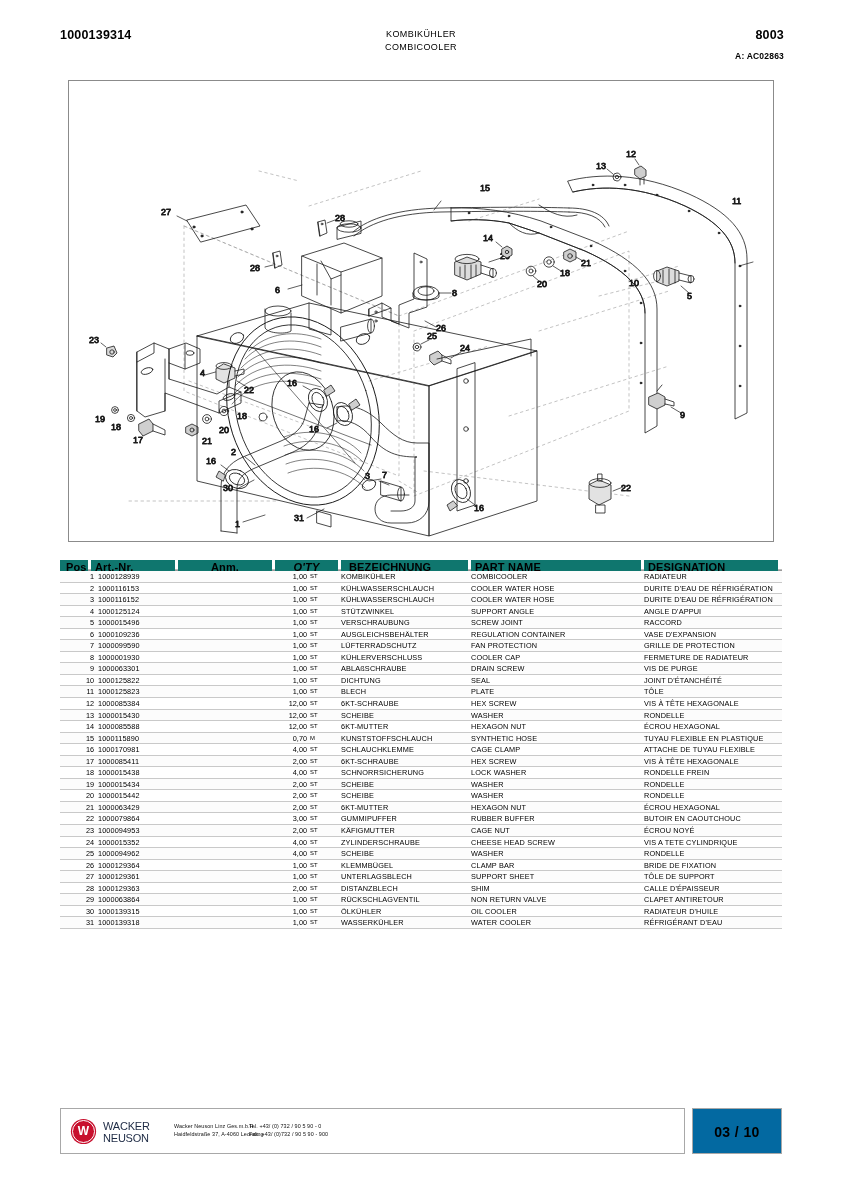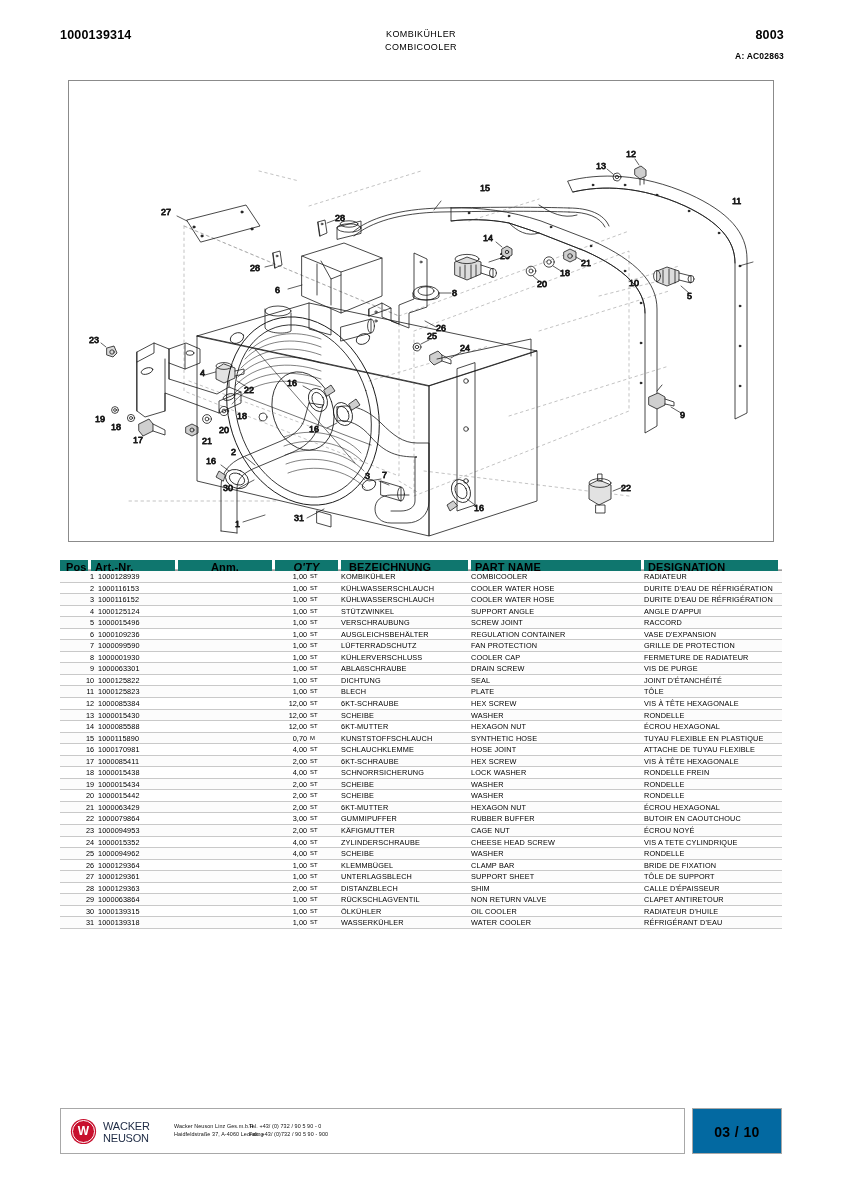--- a/index.html
+++ b/index.html
@@ -702,21 +702,21 @@
         <span class="cell-part">SYNTHETIC HOSE</span>
         <span class="cell-des">TUYAU FLEXIBLE EN PLASTIQUE</span>
       </div>
       <div class="trow">
         <span class="cell-pos">16</span>
         <span class="cell-art">1000170981</span>
         <span class="cell-anm"></span>
         <span class="cell-qty">4,00</span>
         <span class="cell-unit">ST</span>
         <span class="cell-bez">SCHLAUCHKLEMME</span>
-        <span class="cell-part">HOSE JOINT</span>
+        <span class="cell-part">CAGE CLAMP</span>
         <span class="cell-des">ATTACHE  DE TUYAU FLEXIBLE</span>
       </div>
       <div class="trow">
         <span class="cell-pos">17</span>
         <span class="cell-art">1000085411</span>
         <span class="cell-anm"></span>
         <span class="cell-qty">2,00</span>
         <span class="cell-unit">ST</span>
         <span class="cell-bez">6KT-SCHRAUBE</span>
         <span class="cell-part">HEX SCREW</span>

